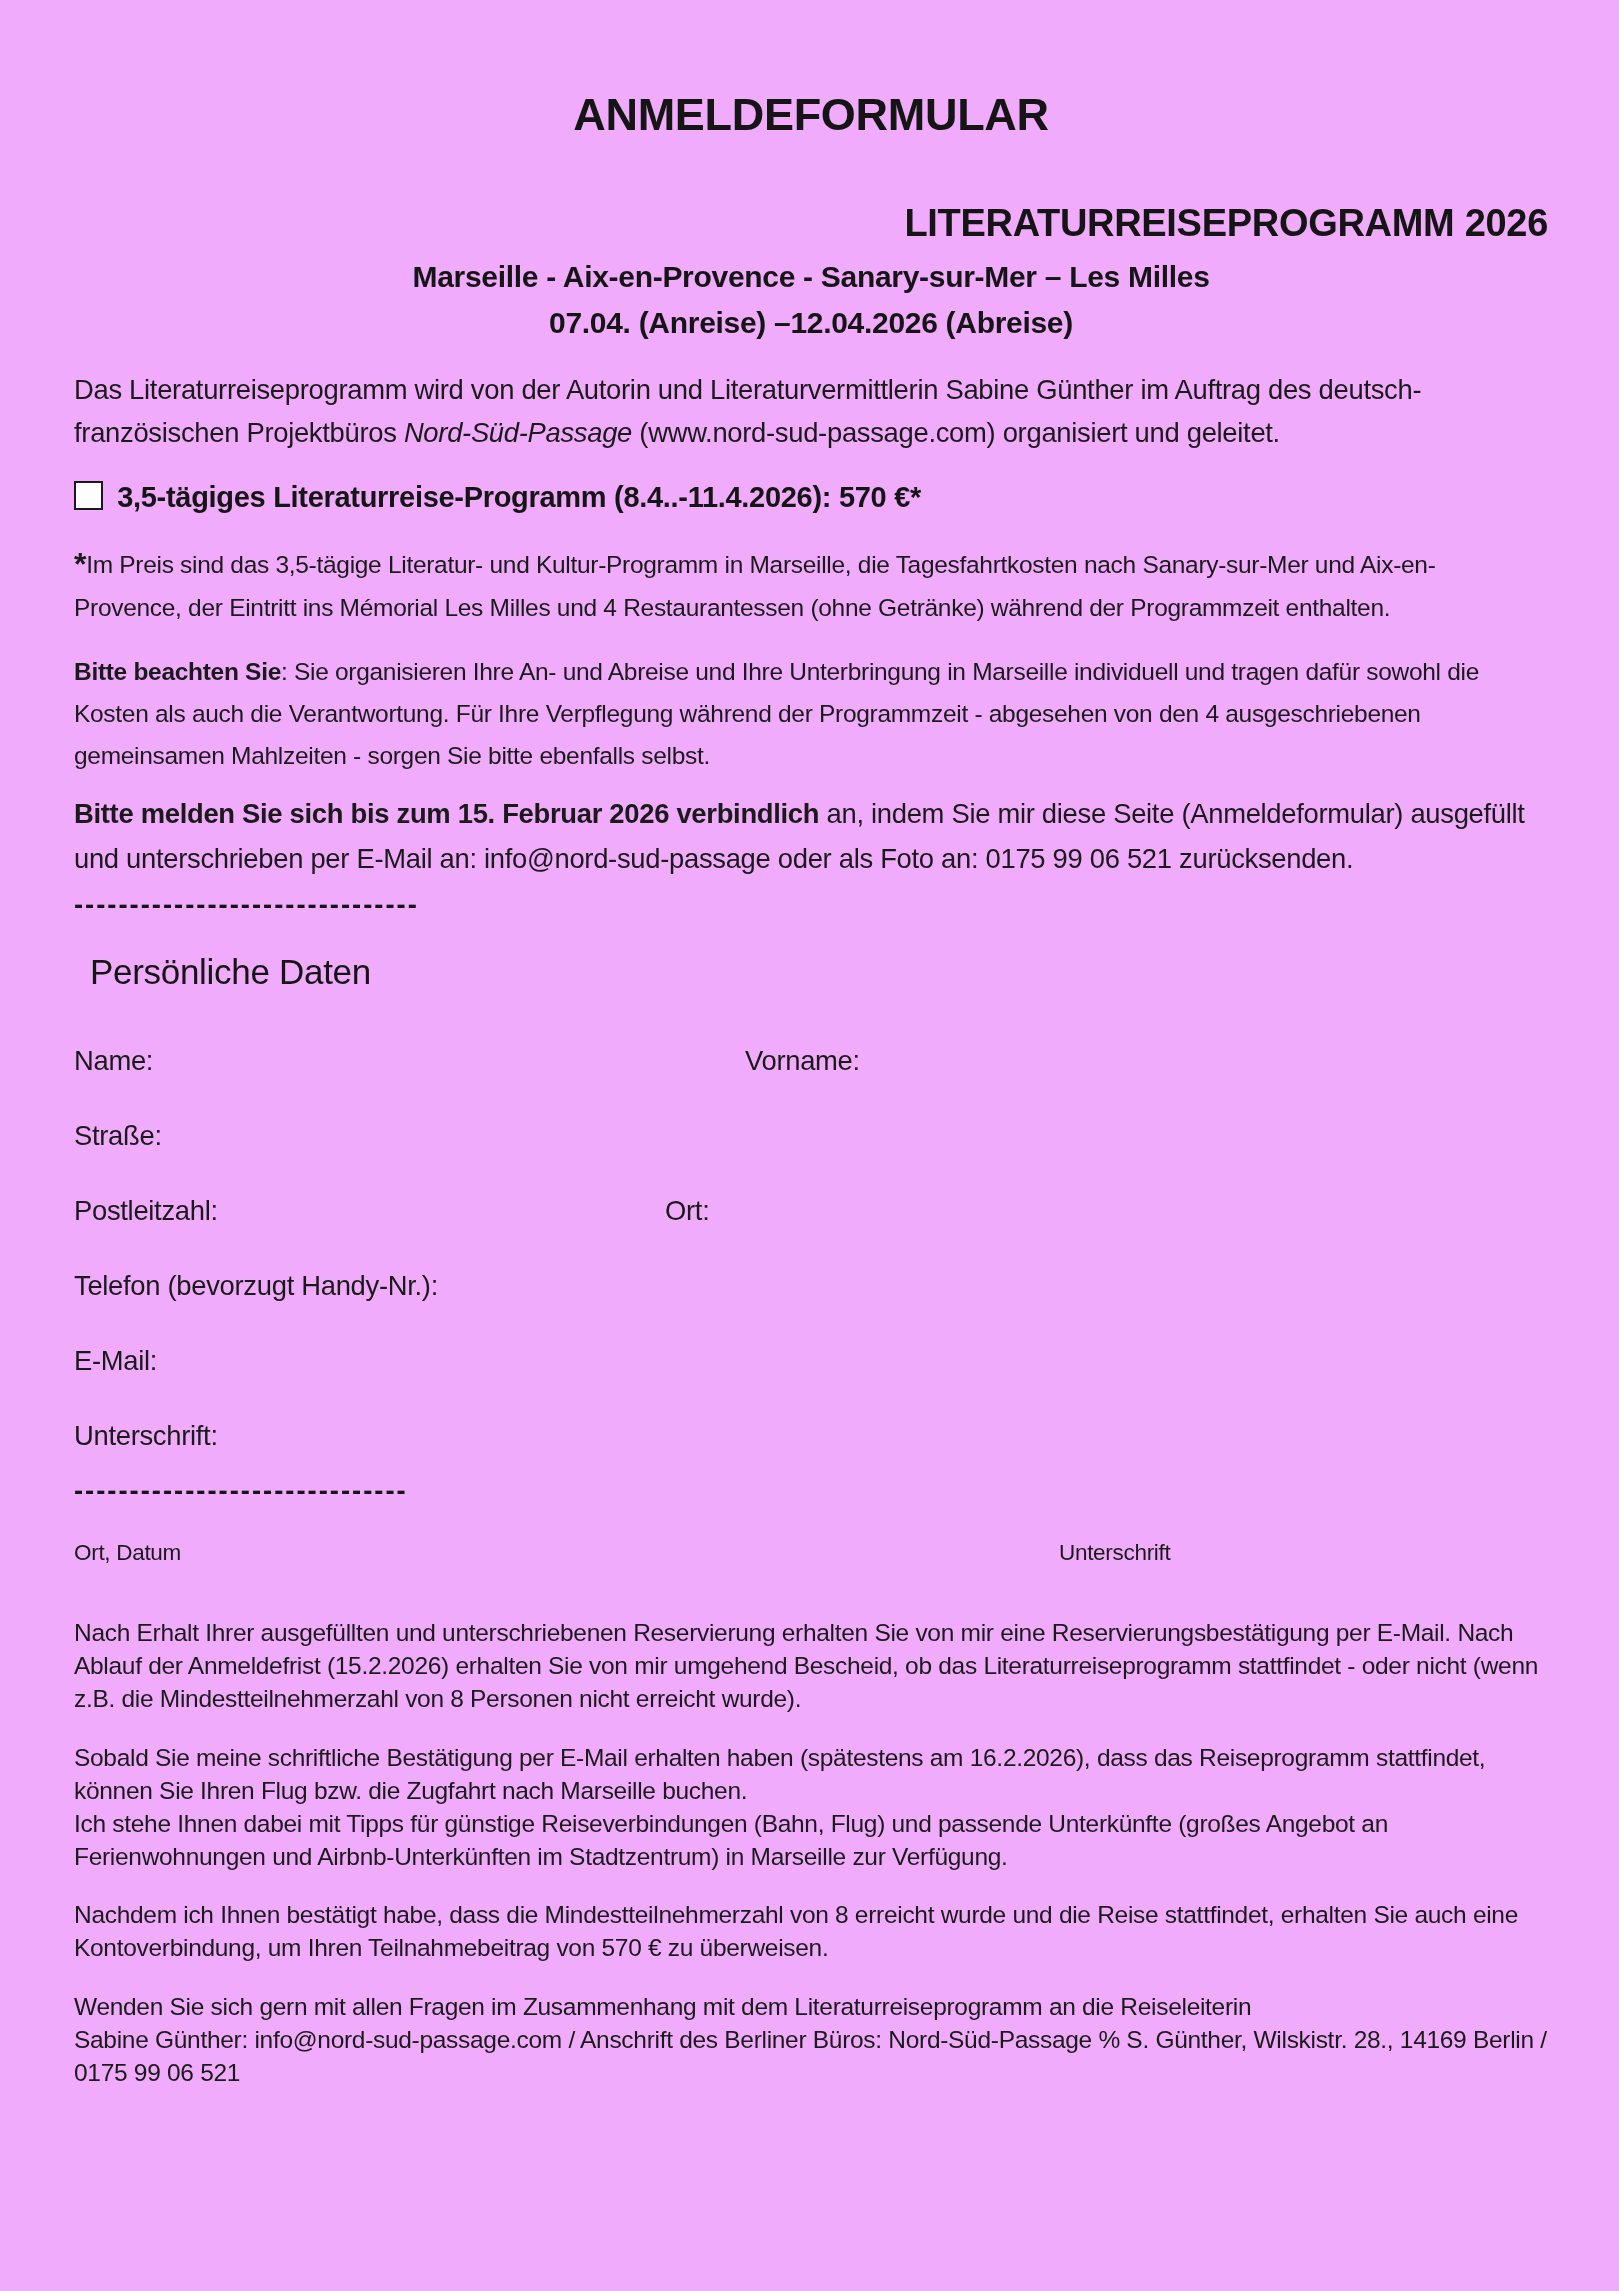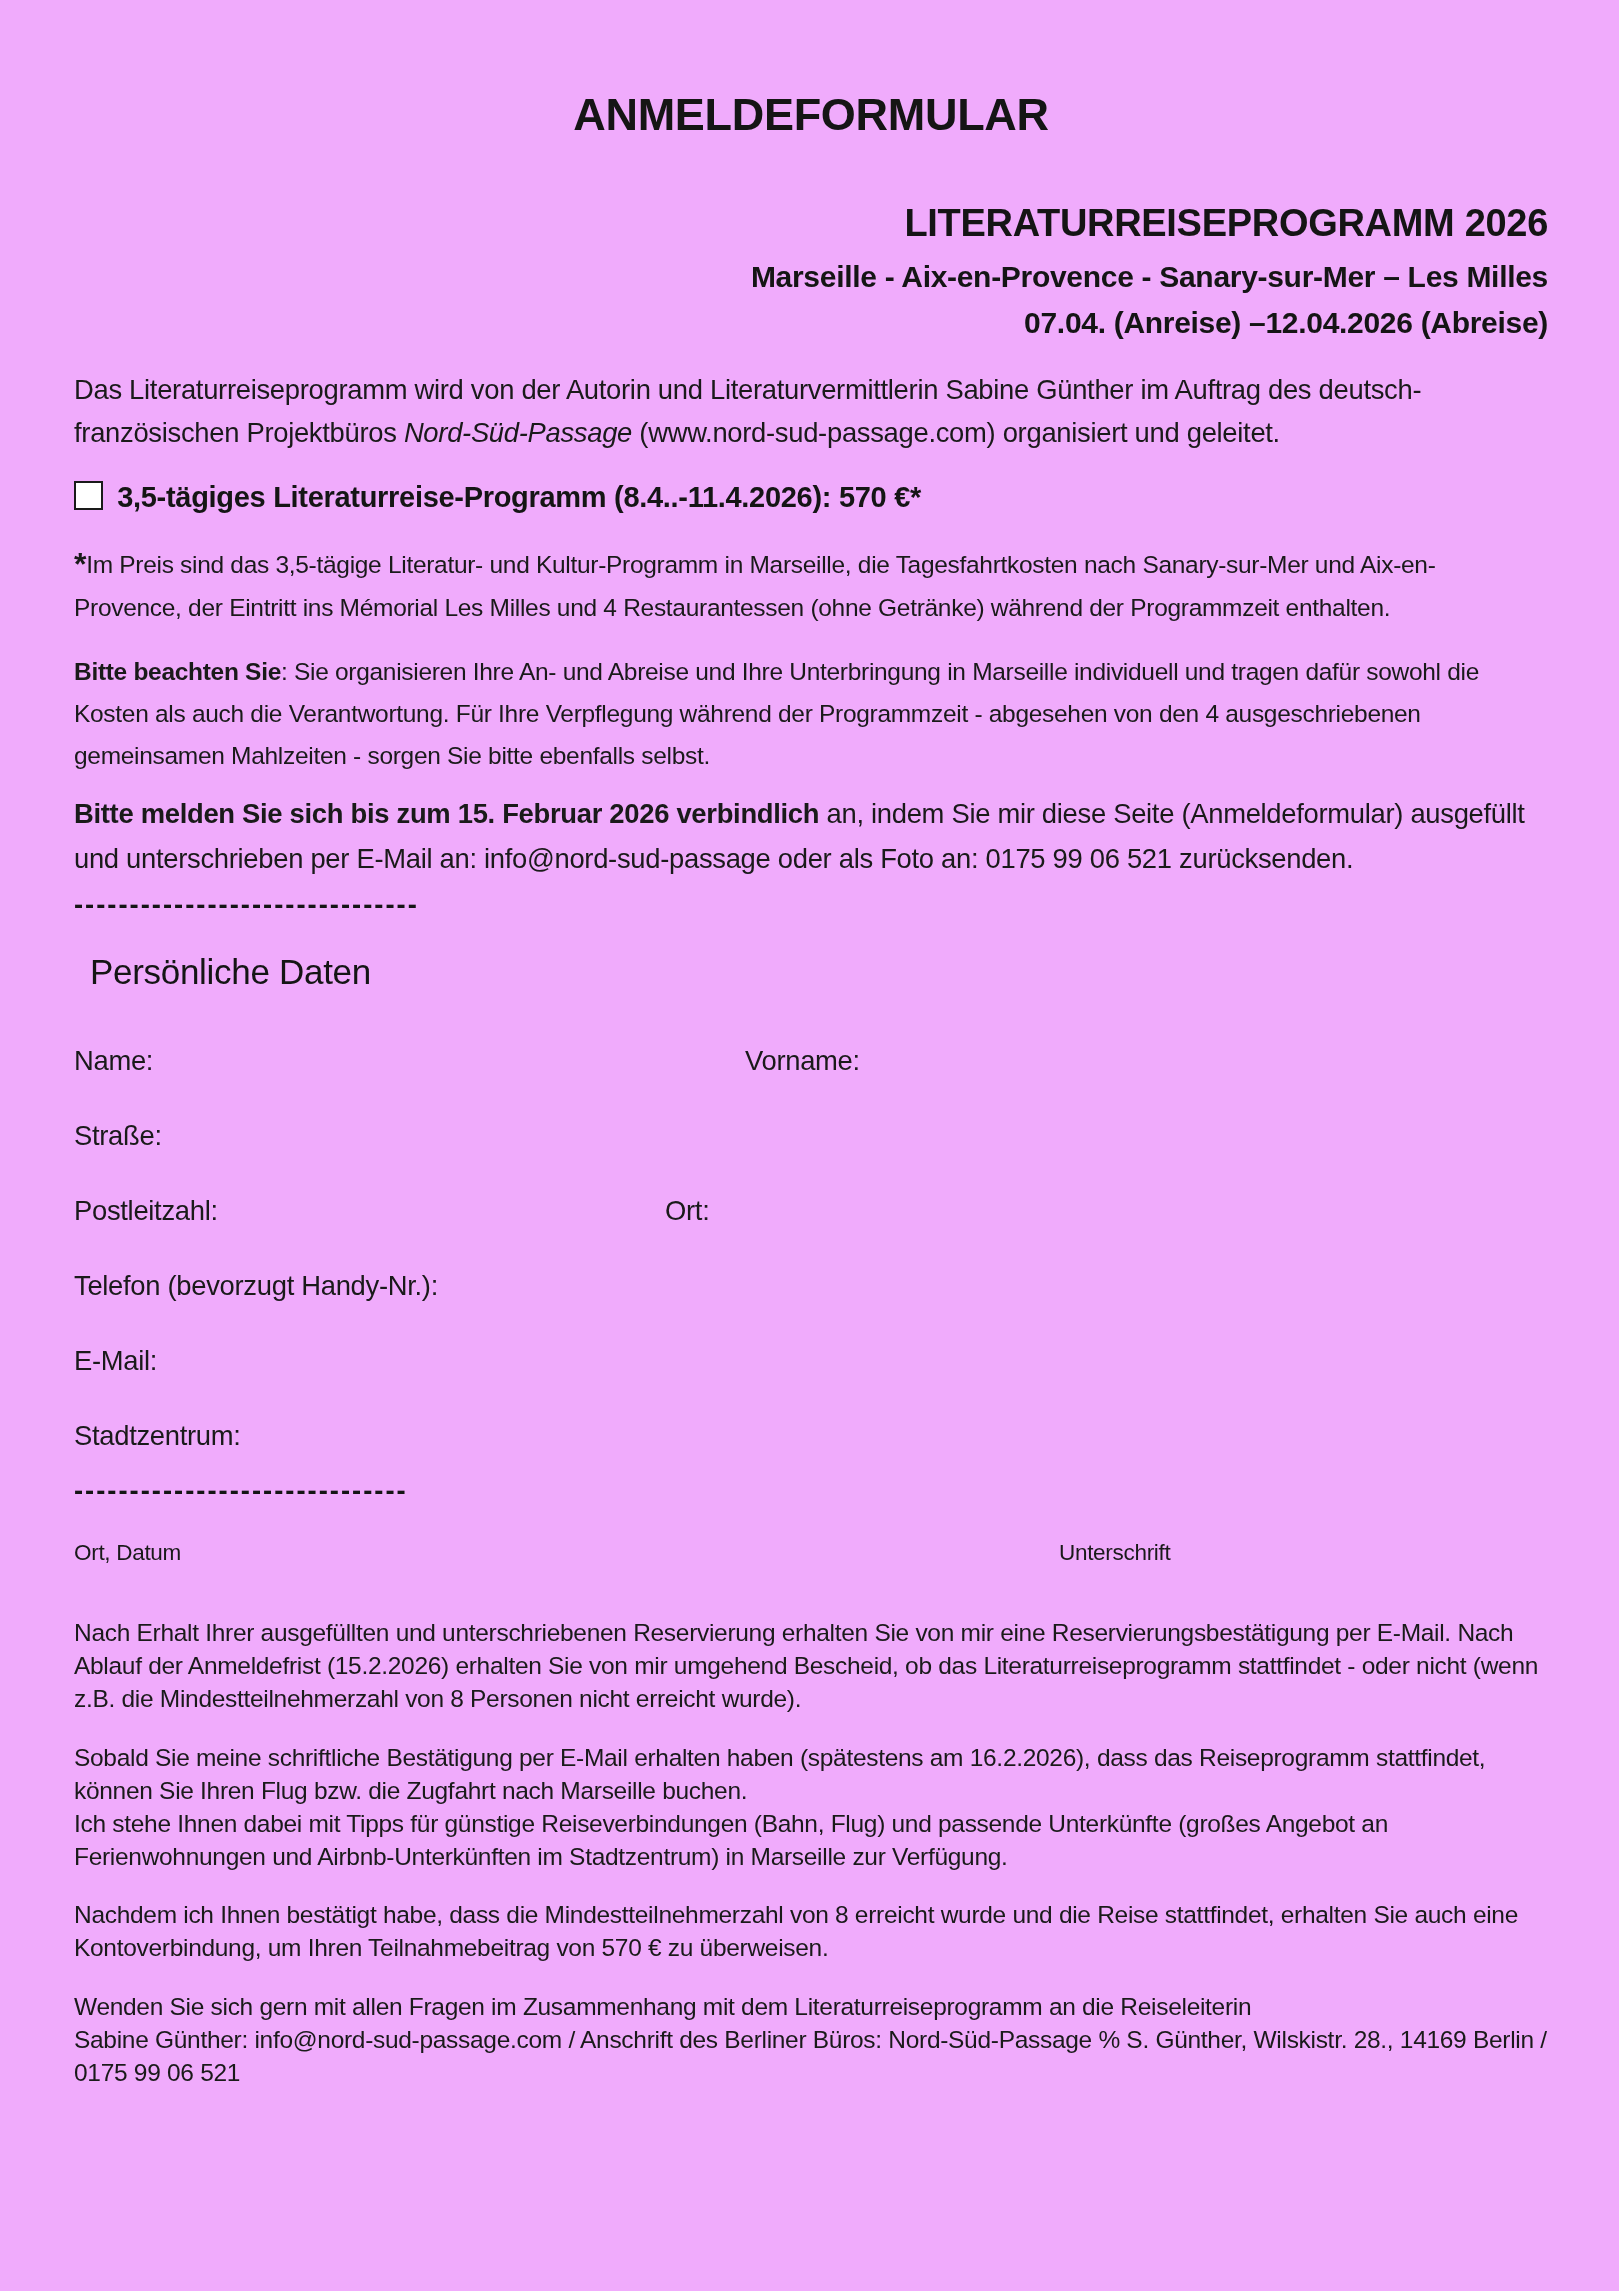--- a/index.html
+++ b/index.html
@@ -16,21 +16,21 @@
   .page * { letter-spacing: -0.3px; }
 
   h1.doc-title {
     margin: 0; text-align: center;
     font-size: 45px; line-height: 1.1; font-weight: 700; color: #151515;
   }
   h2.program-title {
     margin: 63px 0 0 0; text-align: right;
     font-size: 38px; line-height: 1.1; font-weight: 700; color: #151515;
   }
-  .sub-block { margin-top: 9.8px; text-align: right; }
+  .sub-block { margin-top: 9.8px; text-align: center; }
   .sub-line { font-size: 30px; line-height: 46px; font-weight: 700; color: #151515; }
 
   p.intro { margin: 21.6px 0 0 0; font-size: 27.4px; line-height: 43px; }
   p.intro em { font-style: italic; }
 
   .offer-row { margin-top: 27.4px; font-size: 29px; line-height: 33px; font-weight: 700; color: #151515; }
   .checkbox-box {
     display: inline-block; width: 24.5px; height: 24.5px;
     border: 2.5px solid #1a1a1a; background: #ffffff;
     vertical-align: -2.9px; margin-right: 14.7px;
@@ -111,21 +111,21 @@
       <span>Postleitzahl:</span>
       <span class="col2 ort">Ort:</span>
     </div>
     <div class="form-row">
       <span>Telefon (bevorzugt Handy-Nr.):</span>
     </div>
     <div class="form-row">
       <span>E-Mail:</span>
     </div>
     <div class="form-row">
-      <span>Stadtzentrum:</span>
+      <span>Unterschrift:</span>
     </div>
   </div>
 
   <div class="divider bottom">------------------------------</div>
 
   <div class="sig-row">
     <span>Ort, Datum</span>
     <span class="sig-right">Unterschrift</span>
   </div>
 

